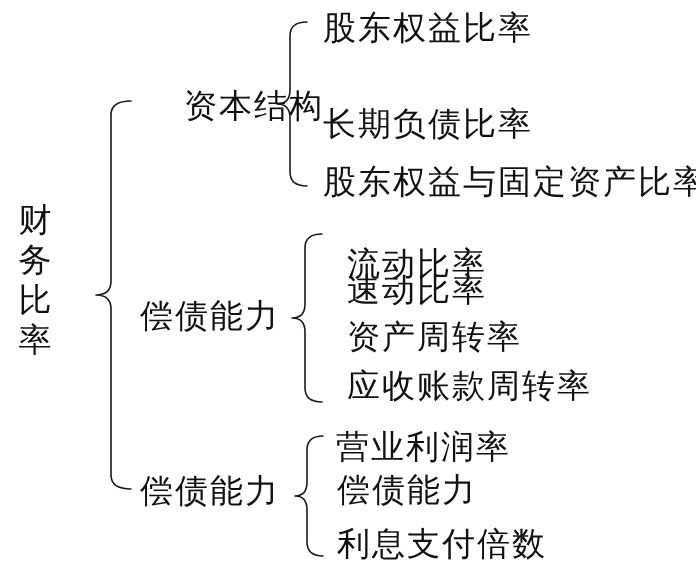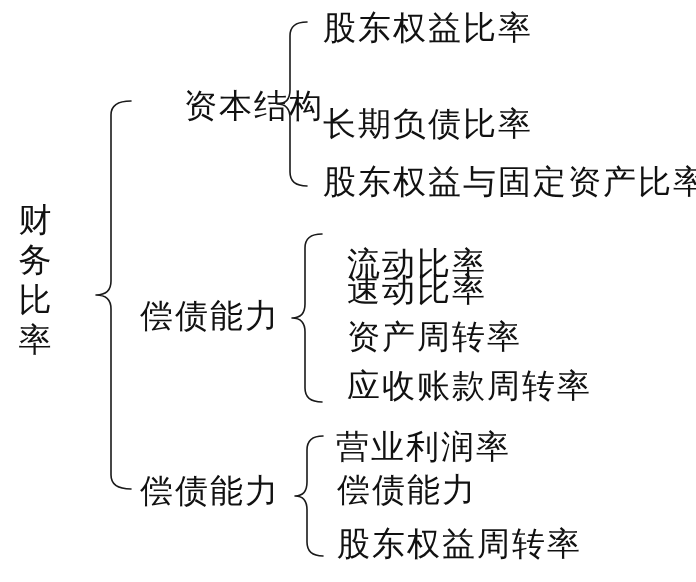--- a/index.html
+++ b/index.html
@@ -80,15 +80,15 @@
   <div class="node" style="left:323px; top:107px;">长期负债比率</div>
   <div class="node" style="left:323px; top:165px;">股东权益与固定资产比率</div>
 
   <div class="node" style="left:347px; top:222px;margin-top:25px;">流动比率</div>
   <div class="node" style="left:347px; top:273px;">速动比率</div>
   <div class="node" style="left:347px; top:320px;">资产周转率</div>
   <div class="node" style="left:347px; top:369px;">应收账款周转率</div>
 
   <div class="node" style="left:336px; top:430px;">营业利润率</div>
   <div class="node" style="left:337px; top:473px;">偿债能力</div>
-  <div class="node" style="left:337px; top:527px;">股东权益周转率</div>
+  <div class="node" style="left:337px; top:527px;">利息支付倍数</div>
 
 </div>
 
 </body></html>

